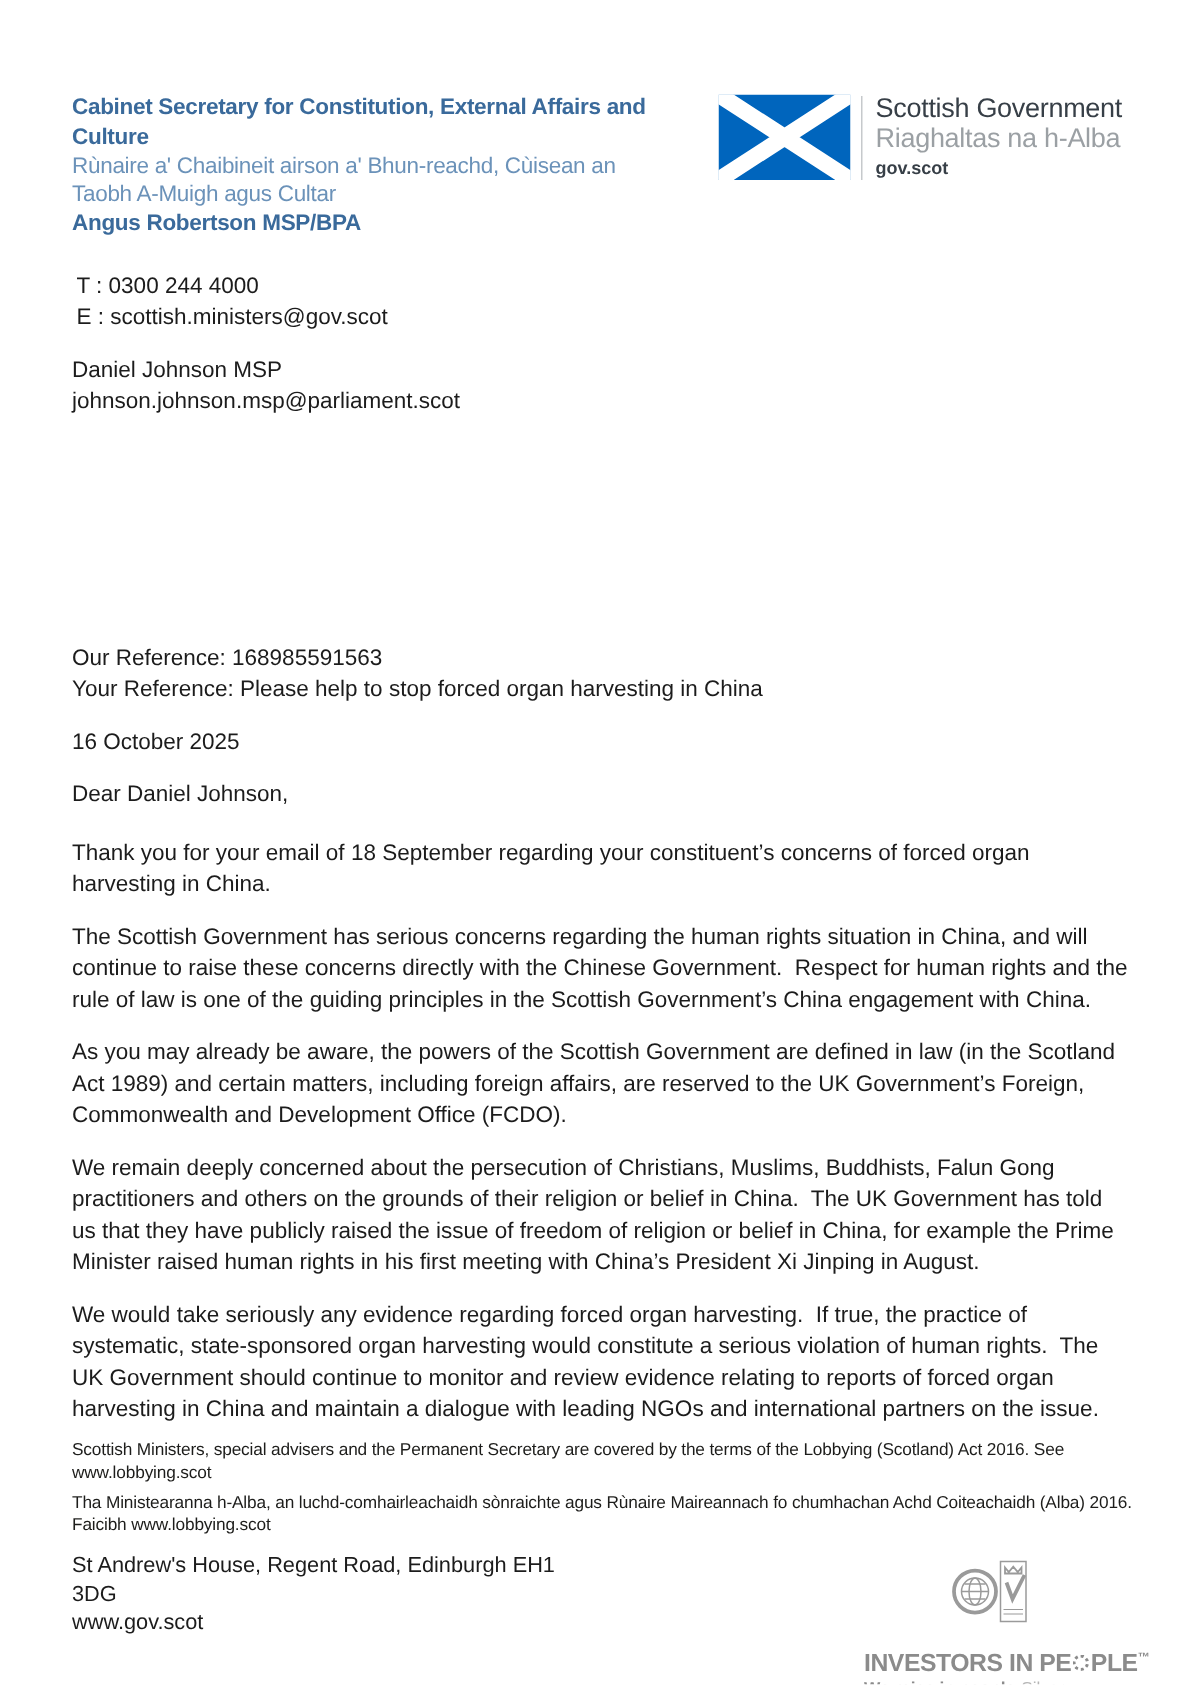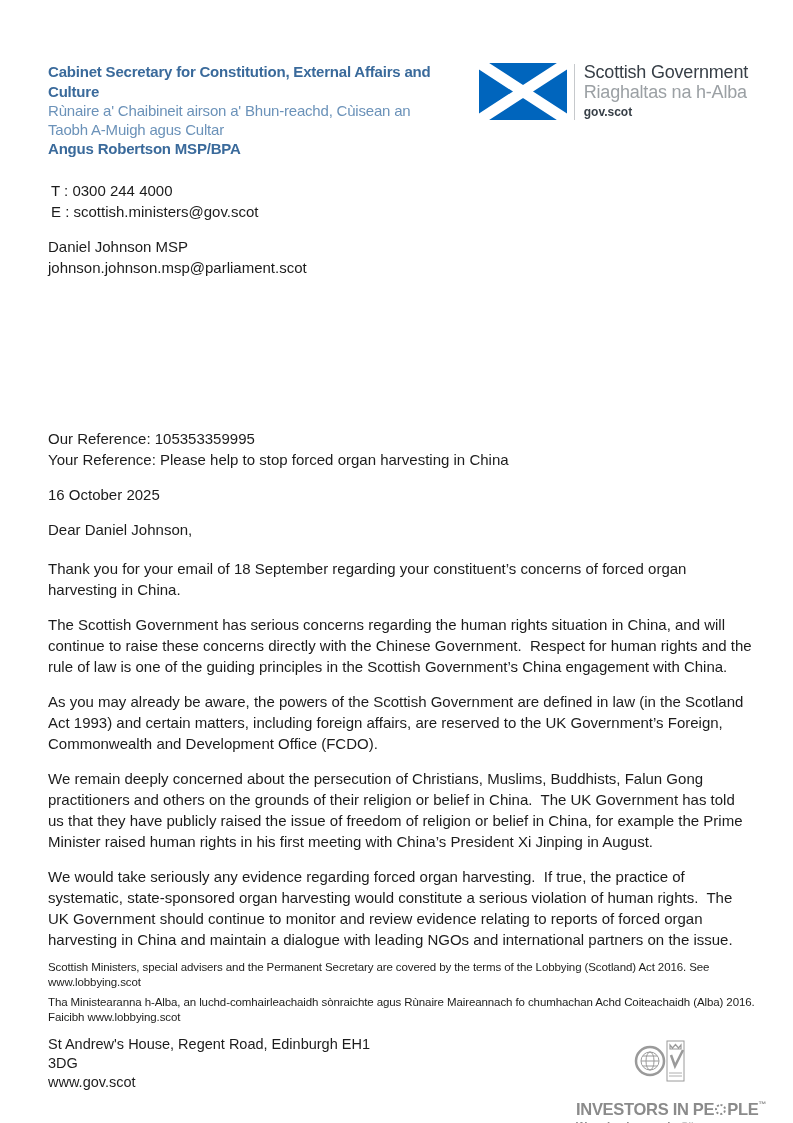--- a/index.html
+++ b/index.html
@@ -154,30 +154,30 @@
     <div>T : 0300 244 4000</div>
     <div>E : scottish.ministers@gov.scot</div>
   </div>
 
   <div class="recipient-block bodycopy">
     <div>Daniel Johnson MSP</div>
     <div>johnson.johnson.msp@parliament.scot</div>
   </div>
 
   <div class="reference-block bodycopy">
-    <div>Our Reference: 105353359995</div>
+    <div>Our Reference: 168985591563</div>
     <div>Your Reference: Please help to stop forced organ harvesting in China</div>
   </div>
 
   <div class="date-line bodycopy">16 October 2025</div>
   <div class="salutation-line bodycopy">Dear Daniel Johnson,</div>
 
   <p class="para first bodycopy">Thank you for your email of 18 September regarding your constituent’s concerns of forced organ harvesting in China.</p>
   <p class="para bodycopy">The Scottish Government has serious concerns regarding the human rights situation in China, and will continue to raise these concerns directly with the Chinese Government.  Respect for human rights and the rule of law is one of the guiding principles in the Scottish Government’s China engagement with China.</p>
-  <p class="para bodycopy">As you may already be aware, the powers of the Scottish Government are defined in law (in the Scotland Act 1993) and certain matters, including foreign affairs, are reserved to the UK Government’s Foreign, Commonwealth and Development Office (FCDO).</p>
+  <p class="para bodycopy">As you may already be aware, the powers of the Scottish Government are defined in law (in the Scotland Act 1989) and certain matters, including foreign affairs, are reserved to the UK Government’s Foreign, Commonwealth and Development Office (FCDO).</p>
   <p class="para bodycopy">We remain deeply concerned about the persecution of Christians, Muslims, Buddhists, Falun Gong practitioners and others on the grounds of their religion or belief in China.  The UK Government has told us that they have publicly raised the issue of freedom of religion or belief in China, for example the Prime Minister raised human rights in his first meeting with China’s President Xi Jinping in August.</p>
   <p class="para bodycopy">We would take seriously any evidence regarding forced organ harvesting.  If true, the practice of systematic, state-sponsored organ harvesting would constitute a serious violation of human rights.  The UK Government should continue to monitor and review evidence relating to reports of forced organ harvesting in China and maintain a dialogue with leading NGOs and international partners on the issue.</p>
 
   <div class="smallprint">
     <p>Scottish Ministers, special advisers and the Permanent Secretary are covered by the terms of the Lobbying (Scotland) Act 2016. See www.lobbying.scot</p>
     <p>Tha Ministearanna h-Alba, an luchd-comhairleachaidh sònraichte agus Rùnaire Maireannach fo chumhachan Achd Coiteachaidh (Alba) 2016. Faicibh www.lobbying.scot</p>
   </div>
 
   <div class="footer-row">
     <div class="address-block">

